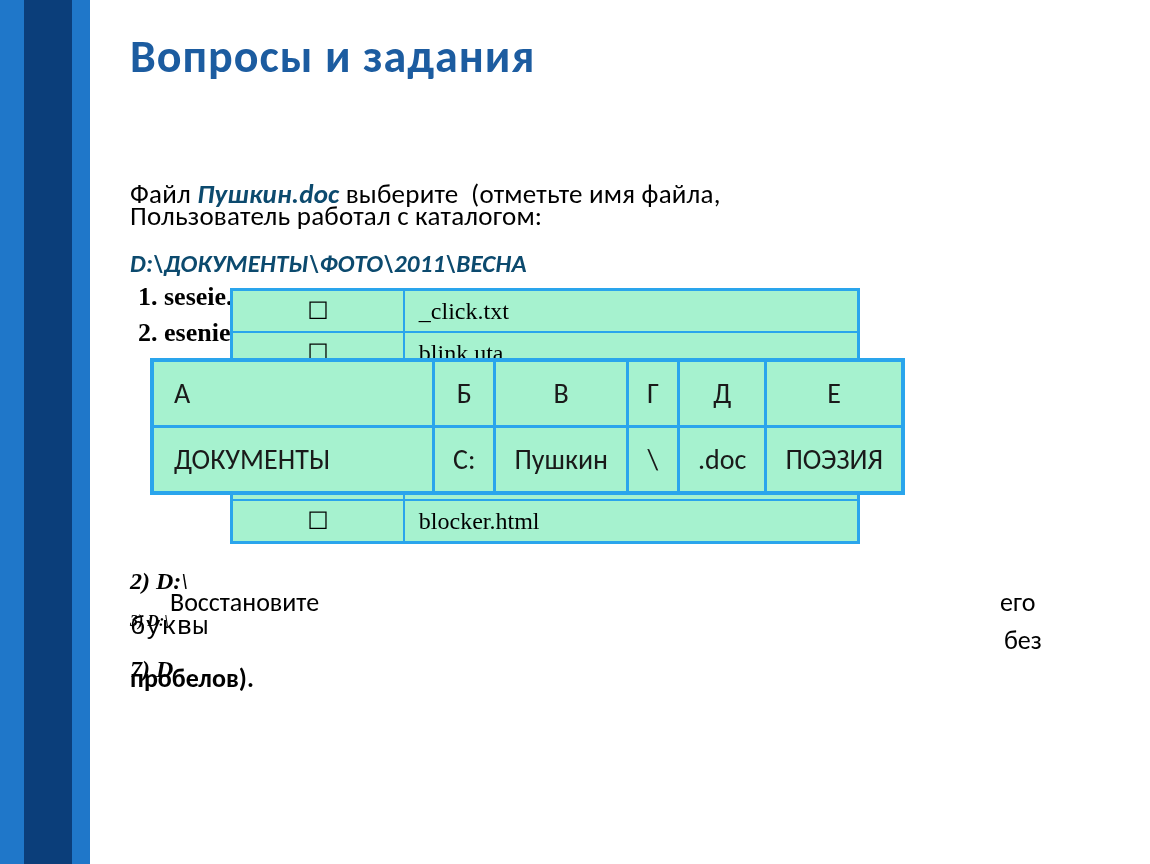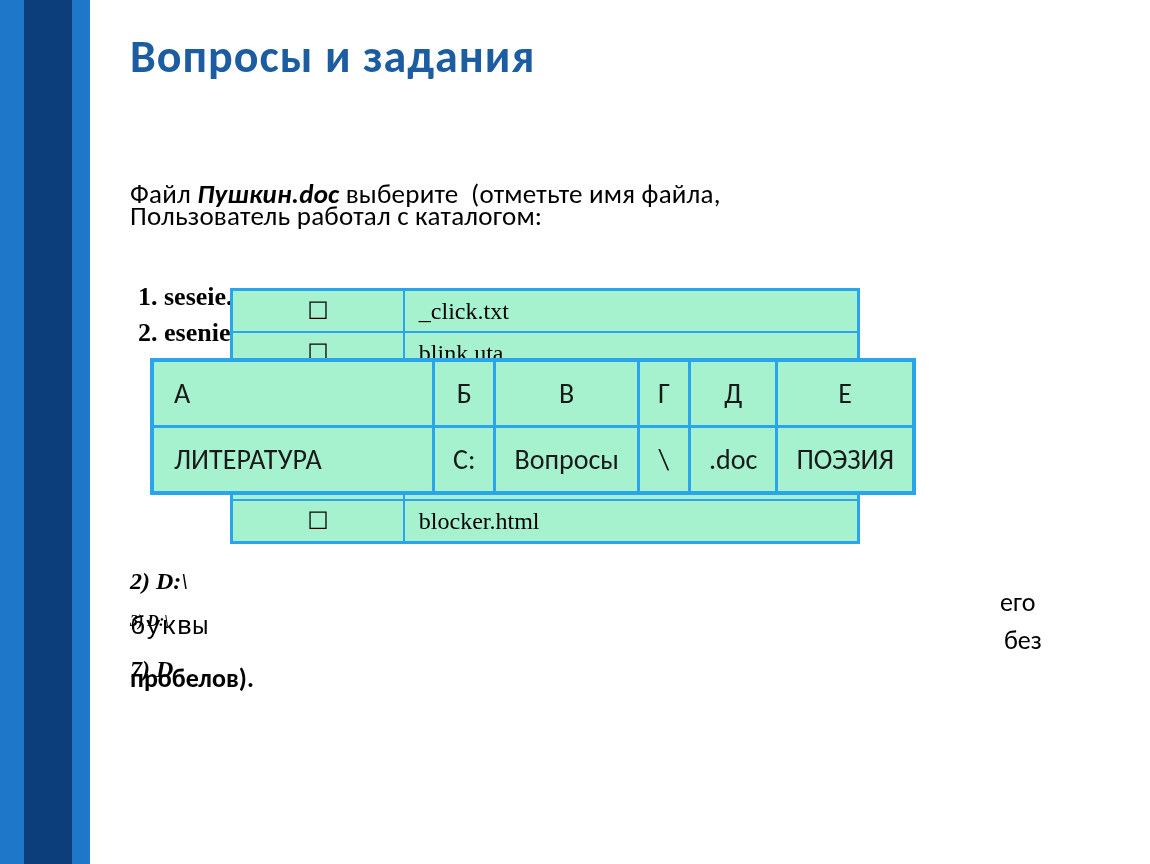--- a/index.html
+++ b/index.html
@@ -6,21 +6,21 @@
   .slide{position:relative;width:1150px;height:864px}
   .sidebar{position:absolute;left:0;top:0;width:90px;height:864px;background:#1f77c9}
   .sidebar-inner{position:absolute;left:24px;top:0;width:48px;height:864px;background:#0b3e7a}
   .title{position:absolute;left:130px;top:28px;color:#1c5ca0;font-weight:700;font-size:46px;letter-spacing:1px}
 
   .bg-line{font-size:27px;letter-spacing:.2px;line-height:1.15;white-space:pre}
 
   
   .layer{position:absolute;left:130px;width:940px}
   .l-black{color:#000}
-  .l-mag{color:#000000;font-style:italic;font-weight:700}
+  .l-mag{color:#0c4a6e;font-style:italic;font-weight:700}
 
   
   .files-table{position:absolute;left:230px;top:288px;width:630px;border:3px solid #2aa5ec;border-collapse:collapse;background:#a6f2cf}
   .files-table td{border:2px solid #2aa5ec;padding:6px 14px;font-family:"Times New Roman",serif;font-size:24px;font-weight:400;color:#000}
   .files-table td.chk{width:160px;text-align:center;font-weight:400}
   .files-table td.name{width:470px}
 
   
   .answer-table{position:absolute;left:150px;top:358px;border:4px solid #2aa5ec;border-collapse:collapse;background:#a6f2cf}
   .answer-table td{border:3px solid #2aa5ec;padding:14px 18px;font-size:28px;color:#1a1a1a;text-align:center}
@@ -41,20 +41,23 @@
   <div class="sidebar-inner"></div>
 
   <div class="title">Вопросы и задания</div>
 
   <div class="layer" style="top:178px">
     <span class="bg-line l-black">Файл </span><span class="bg-line l-mag">Пушкин.doc</span><span class="bg-line l-black"> выберите  (отметьте имя файла,</span>
   </div>
   <div class="layer" style="top:200px">
     <span class="bg-line l-black">Пользователь работал с каталогом:</span>
   </div>
+  <div class="layer" style="top:250px">
+    <span class="bg-line l-mag" style="font-size:25px">D:\ДОКУМЕНТЫ\ФОТО\2011\ВЕСНА</span>
+  </div>
 
   <div class="frag" style="left:138px;top:282px">1. seseie.ttx</div>
   <div class="frag" style="left:138px;top:318px">2. esenie.ttx</div>
 
   <table class="files-table">
     <tbody>
         <tr>
           <td class="chk">☐</td>
           <td class="name">_click.txt</td>
         </tr>
@@ -74,43 +77,44 @@
           <td class="chk">☐</td>
           <td class="name">elpack.ty</td>
         </tr>
     <tr>
           <td class="chk">☐</td>
           <td class="name">blocker.html</td>
         </tr>
   </tbody>
     </table>
 
+  <div class="frag" style="left:170px;top:586px;font-family:Calibri,Arial,sans-serif;font-weight:400">Восстановите</div>
   <div class="frag" style="left:130px;top:612px;font-family:Liberation Mono, monospace;font-weight:400">буквы</div>
   <div class="frag" style="left:130px;top:662px;font-family:Calibri,Arial,sans-serif;font-weight:700">пробелов).</div>
   <div class="frag" style="left:1000px;top:586px;font-family:Calibri,Arial,sans-serif;font-weight:400">его</div>
   <div class="frag" style="left:1004px;top:624px;font-family:Calibri,Arial,sans-serif;font-weight:400">без</div>
 
   <div class="frag i mag" style="left:130px;top:568px;font-size:24px">2)  D:\</div>
   <div class="frag i mag" style="left:130px;top:612px;font-size:16px">3)  D:\</div>
   <div class="frag i mag" style="left:130px;top:656px;font-size:24px">7)  D</div>
 
   <table class="answer-table">
     <tbody>
         <tr>
       <td class="wide">А</td>
       <td>Б</td>
       <td>В</td>
       <td>Г</td>
       <td>Д</td>
       <td>Е</td>
     </tr>
     <tr>
-      <td class="wide">ЛИТЕРАТУРА</td>
+      <td class="wide">ДОКУМЕНТЫ</td>
       <td>C:</td>
-      <td>Вопросы</td>
+      <td>Пушкин</td>
       <td>\</td>
       <td>.doc</td>
       <td>ПОЭЗИЯ</td>
     </tr>
   </tbody>
     </table>
 
 </div>
 
 </body></html>

